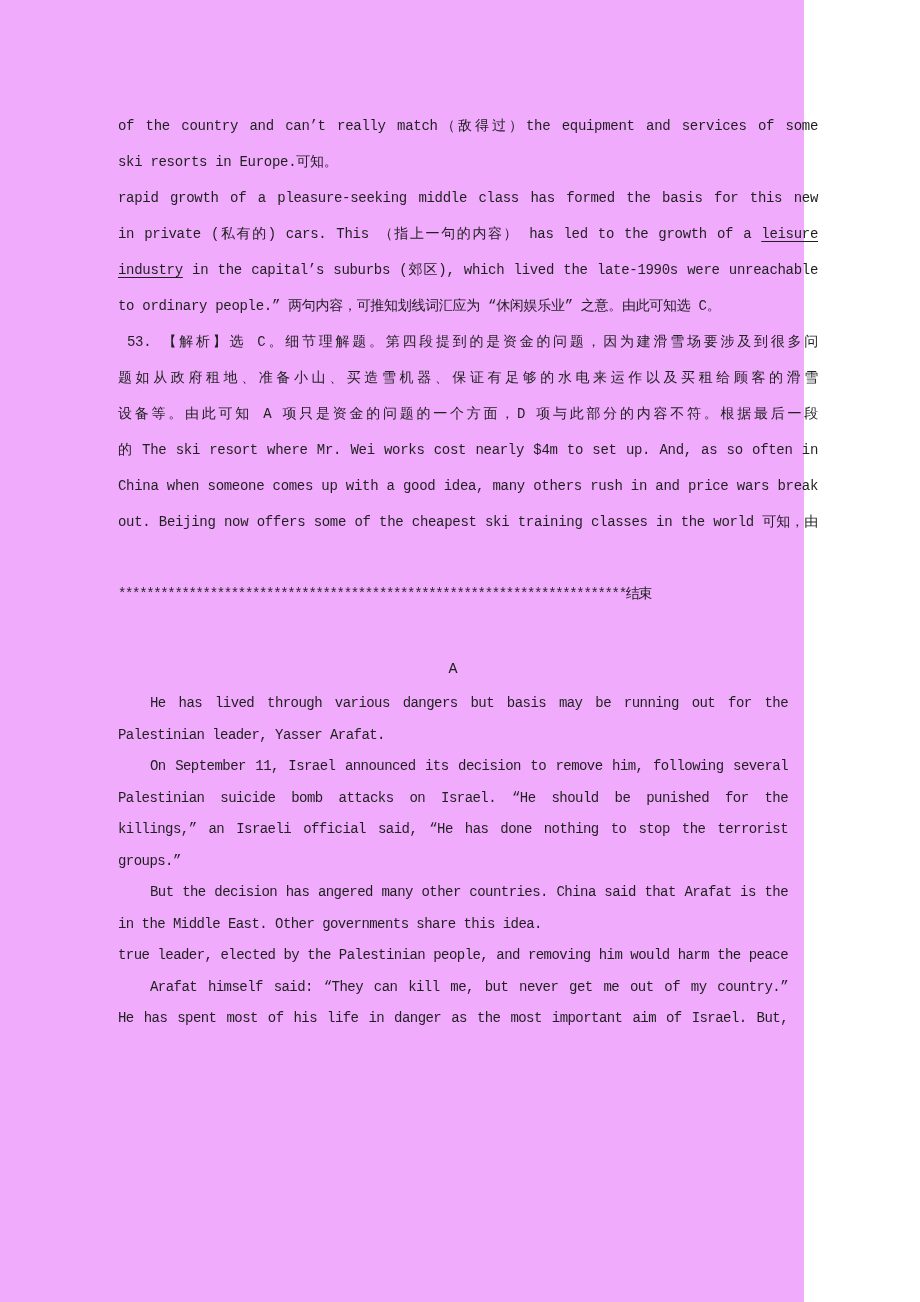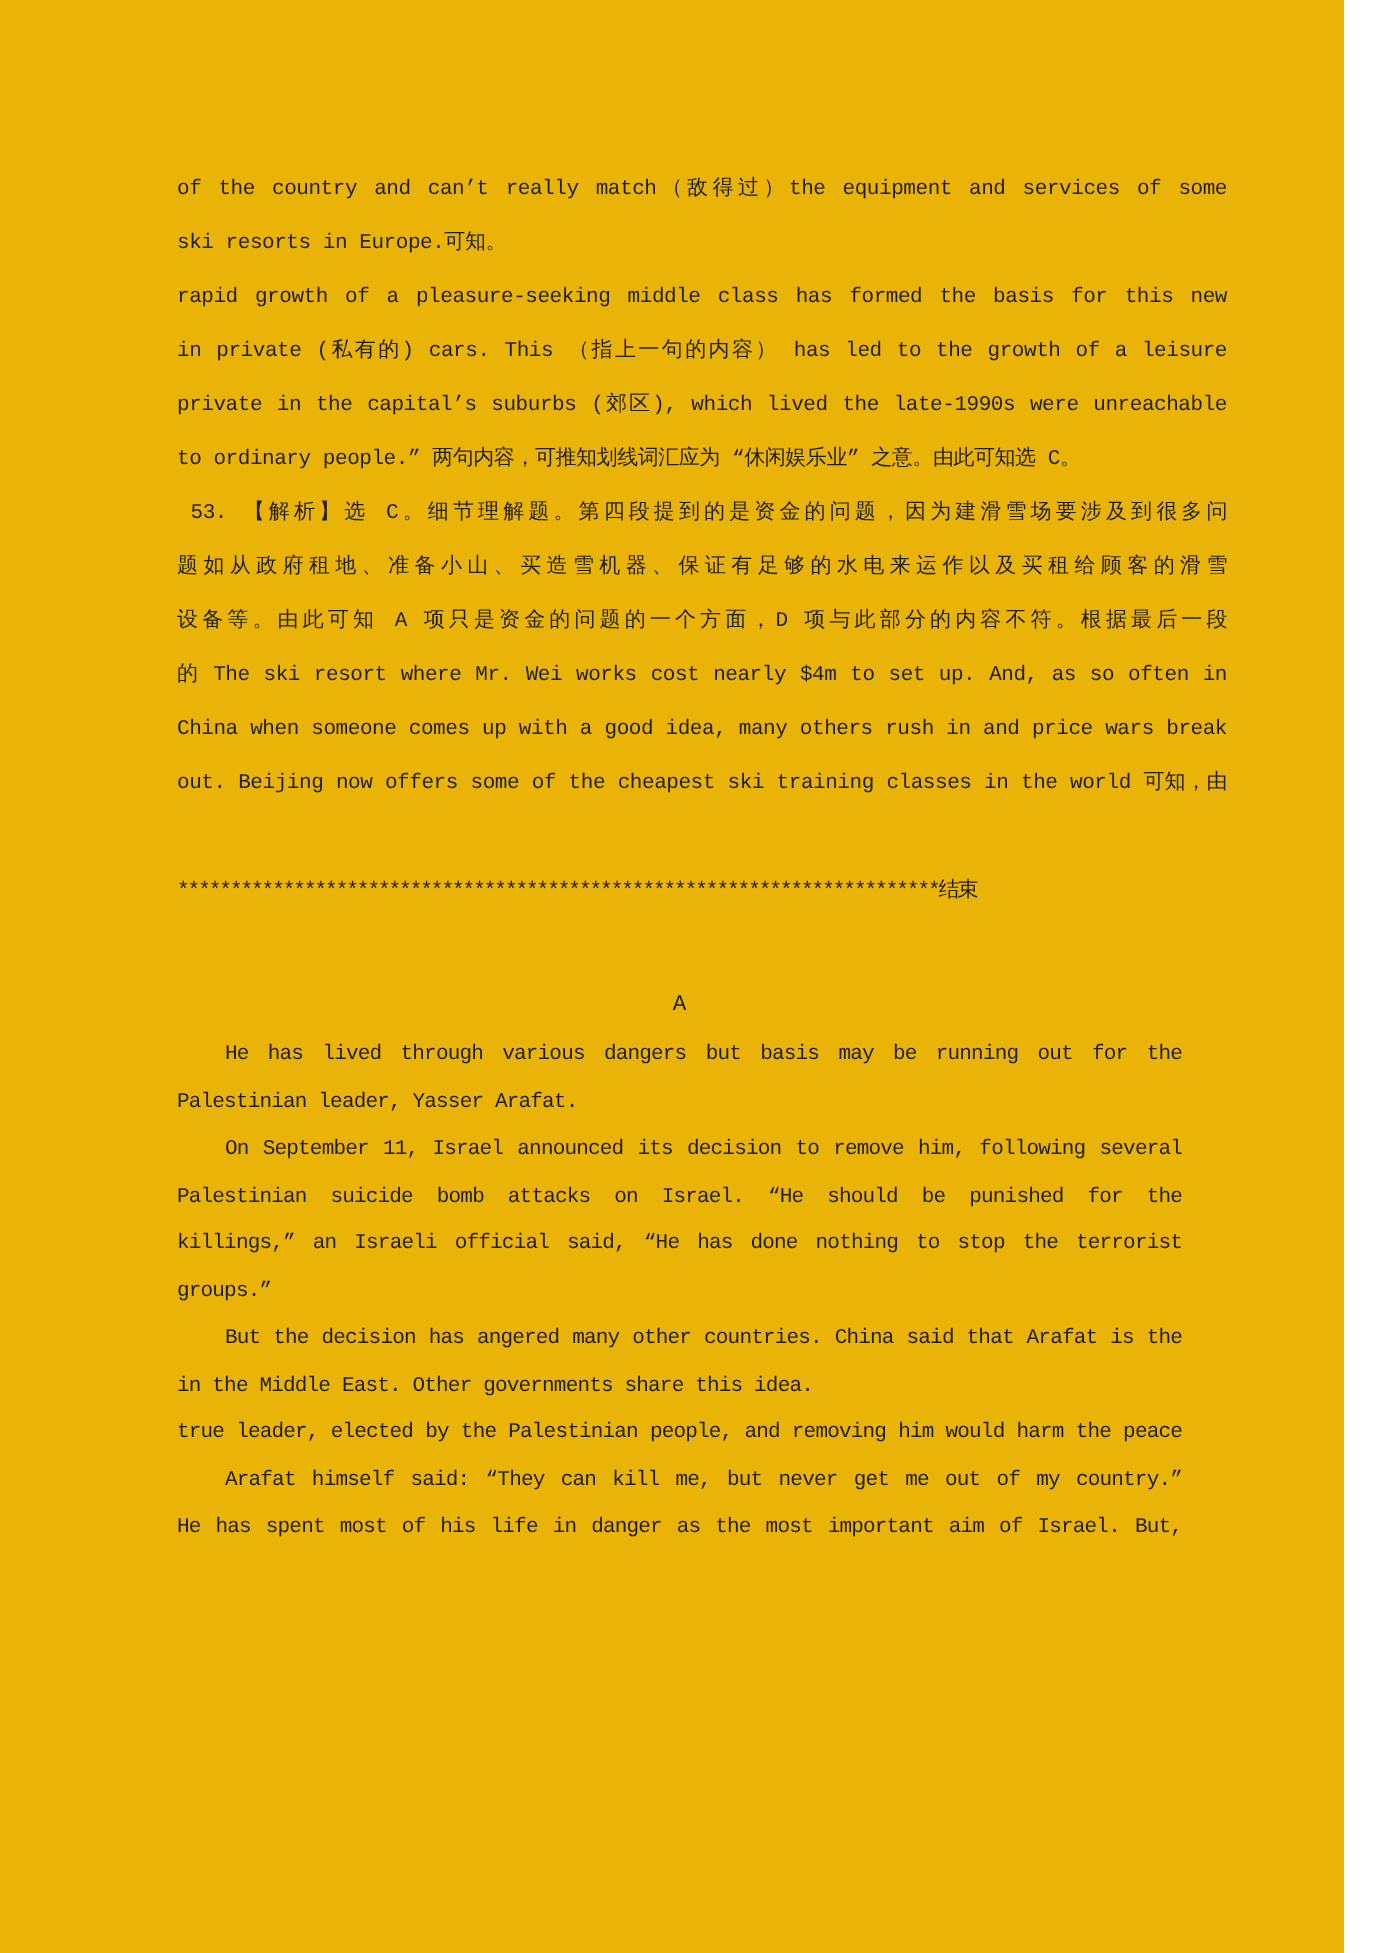--- a/index.html
+++ b/index.html
@@ -10,24 +10,24 @@
   body {
     width: 920px;
     height: 1302px;
     overflow: hidden;
     font-family: "Liberation Mono", "DejaVu Sans Mono", monospace;
     color: #1f1f1f;
     -webkit-font-smoothing: antialiased;
   }
   .page {
     box-sizing: border-box;
-    width: 896px;
+    width: 804px;
     height: 1302px;
     padding: 108px 0 0 118px;
-    background: #eab308;
+    background: #f0abfc;
   }
   .para { margin: 0; }
   .line {
     font-size: 14px;
     min-height: 1em;
   }
   
   .sec1 .line {
     width: 700px;
     line-height: 36px;
@@ -40,20 +40,21 @@
     letter-spacing: -0.55px;
   }
   .line.j {
     text-align: justify;
     text-align-last: justify;
     text-justify: inter-word;
   }
   .line.indent-sm { text-indent: 9px; }
   .line.indent-para { text-indent: 32px; }
   .u {
+    text-decoration: underline;
     text-underline-offset: 3px;
   }
   .divider { margin-top: 36px; }
   .divider .line {
     letter-spacing: -1.35px;
     line-height: 36px;
     width: 700px;
     white-space: nowrap;
   }
   .passage-heading {
@@ -70,21 +71,21 @@
 <div class="page">
 
   <div class="sec1" id="explanations-section">
       <div class="para">
         <div class="line j"><span class="">of the country and can’t really match（敌得过）the equipment and services of some</span></div>
         <div class="line"><span class="">ski resorts in Europe.可知。</span></div>
       </div>
       <div class="para">
         <div class="line j"><span class="">rapid growth of a pleasure-seeking middle class has formed the basis for this new</span></div>
         <div class="line j"><span class="">in private (私有的) cars. This （指上一句的内容） has led to the growth of a </span><span class="u">leisure</span></div>
-        <div class="line j"><span class="u">private</span><span class=""> in the capital’s suburbs (郊区), which lived the late-1990s were unreachable</span></div>
+        <div class="line j"><span class="u">industry</span><span class=""> in the capital’s suburbs (郊区), which lived the late-1990s were unreachable</span></div>
         <div class="line"><span class="">to ordinary people.” 两句内容，可推知划线词汇应为 “休闲娱乐业” 之意。由此可知选 C。</span></div>
       </div>
       <div class="para">
         <div class="line j indent-sm"><span class="">53. 【解析】选 C。细节理解题。第四段提到的是资金的问题，因为建滑雪场要涉及到很多问</span></div>
         <div class="line j"><span class="">题如从政府租地、准备小山、买造雪机器、保证有足够的水电来运作以及买租给顾客的滑雪</span></div>
         <div class="line j"><span class="">设备等。由此可知 A 项只是资金的问题的一个方面，D 项与此部分的内容不符。根据最后一段</span></div>
         <div class="line j"><span class="">的 The ski resort where Mr. Wei works cost nearly $4m to set up. And, as so often in</span></div>
         <div class="line j"><span class="">China when someone comes up with a good idea, many others rush in and price wars break</span></div>
         <div class="line j"><span class="">out. Beijing now offers some of the cheapest ski training classes in the world 可知，由</span></div>
       </div>

